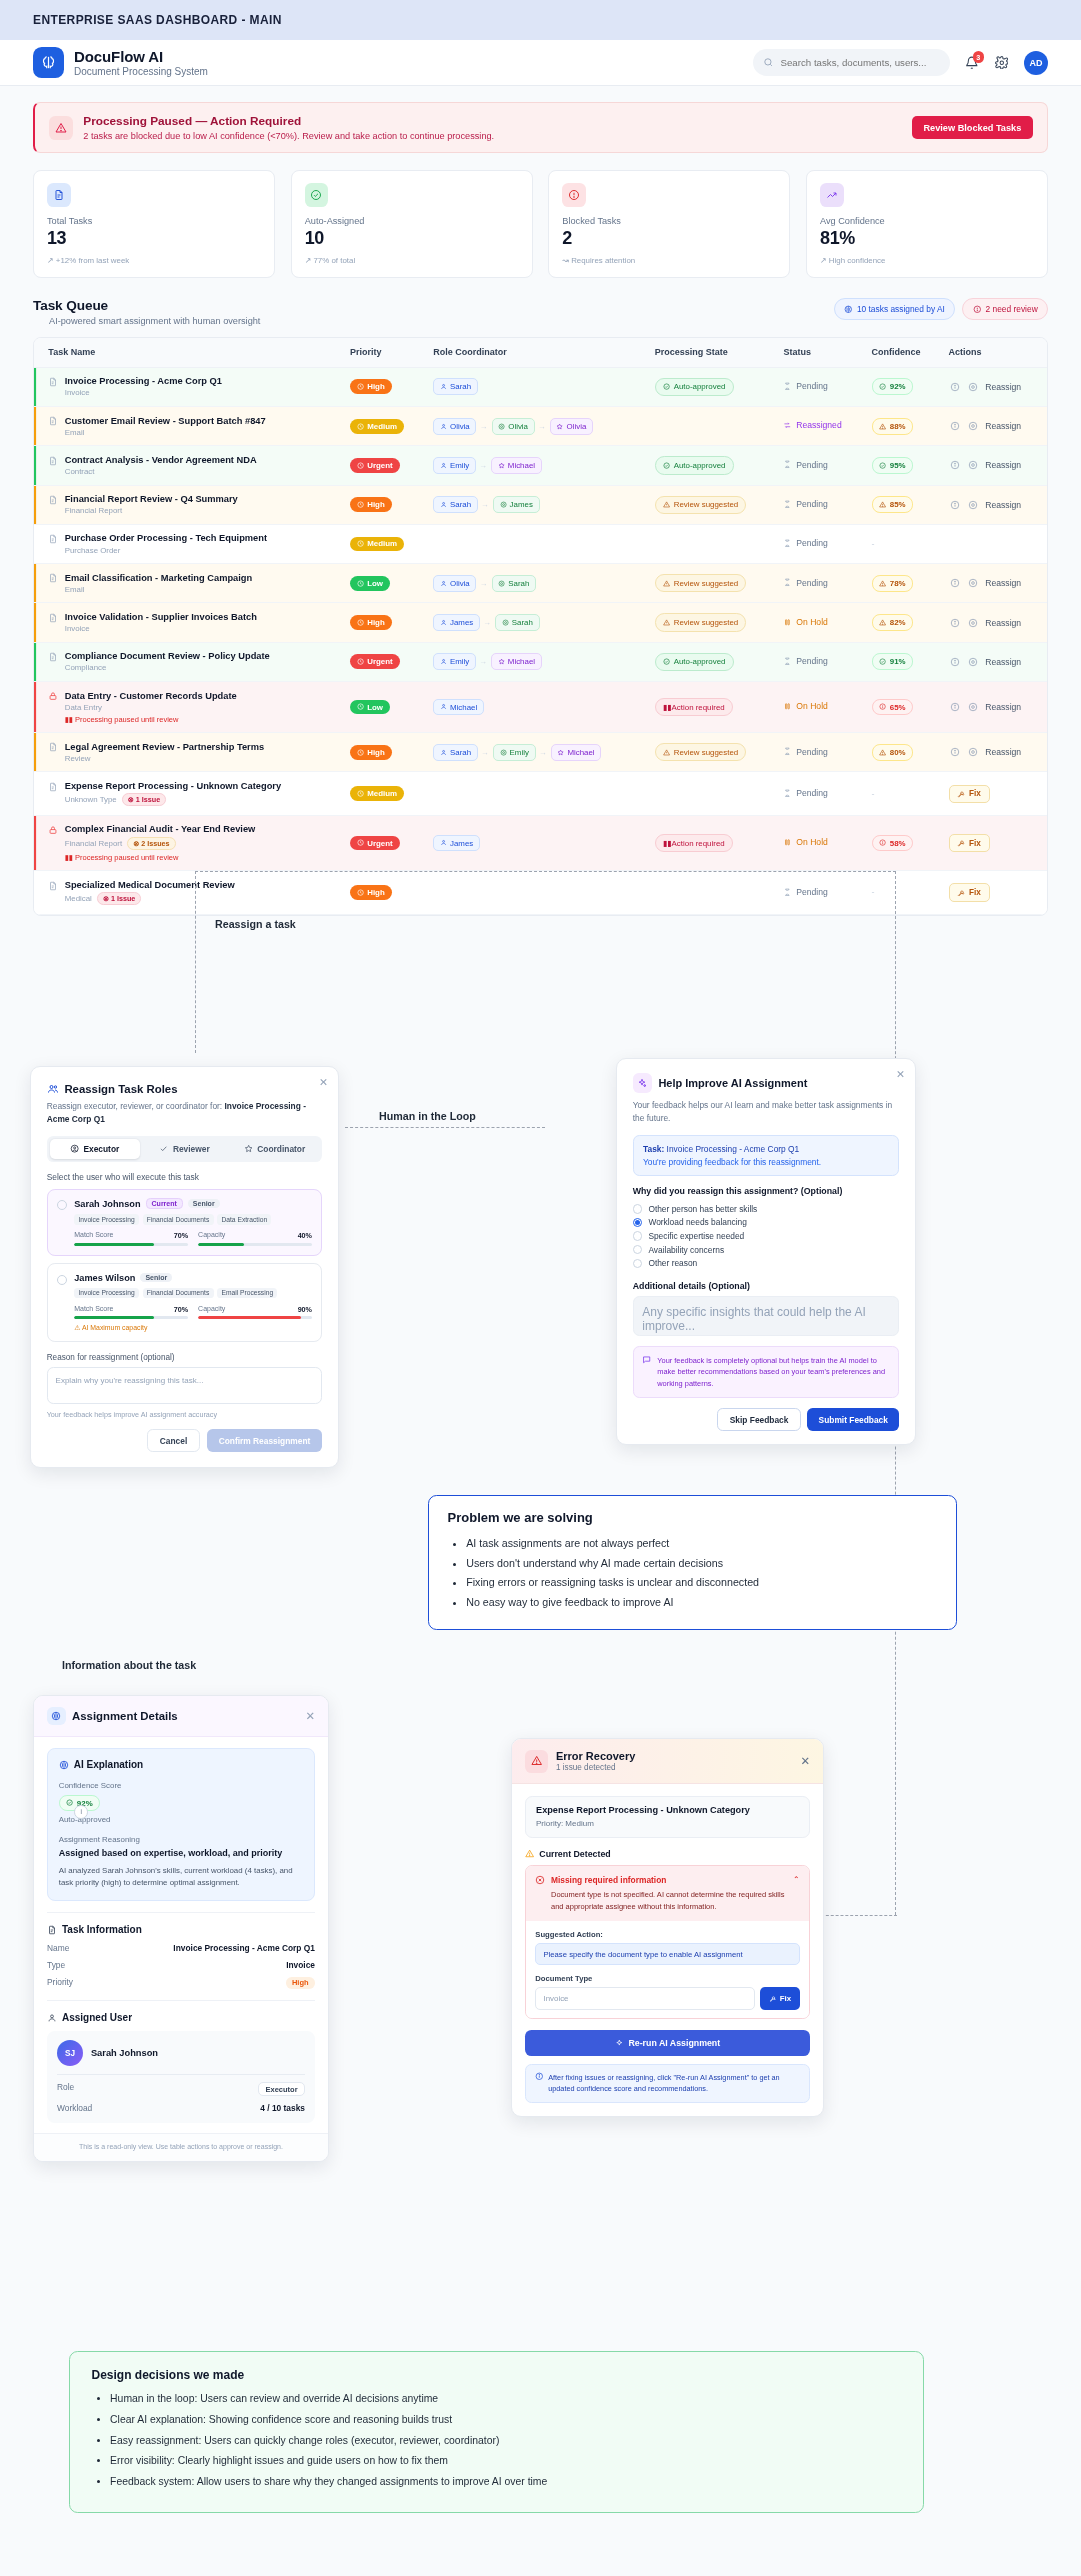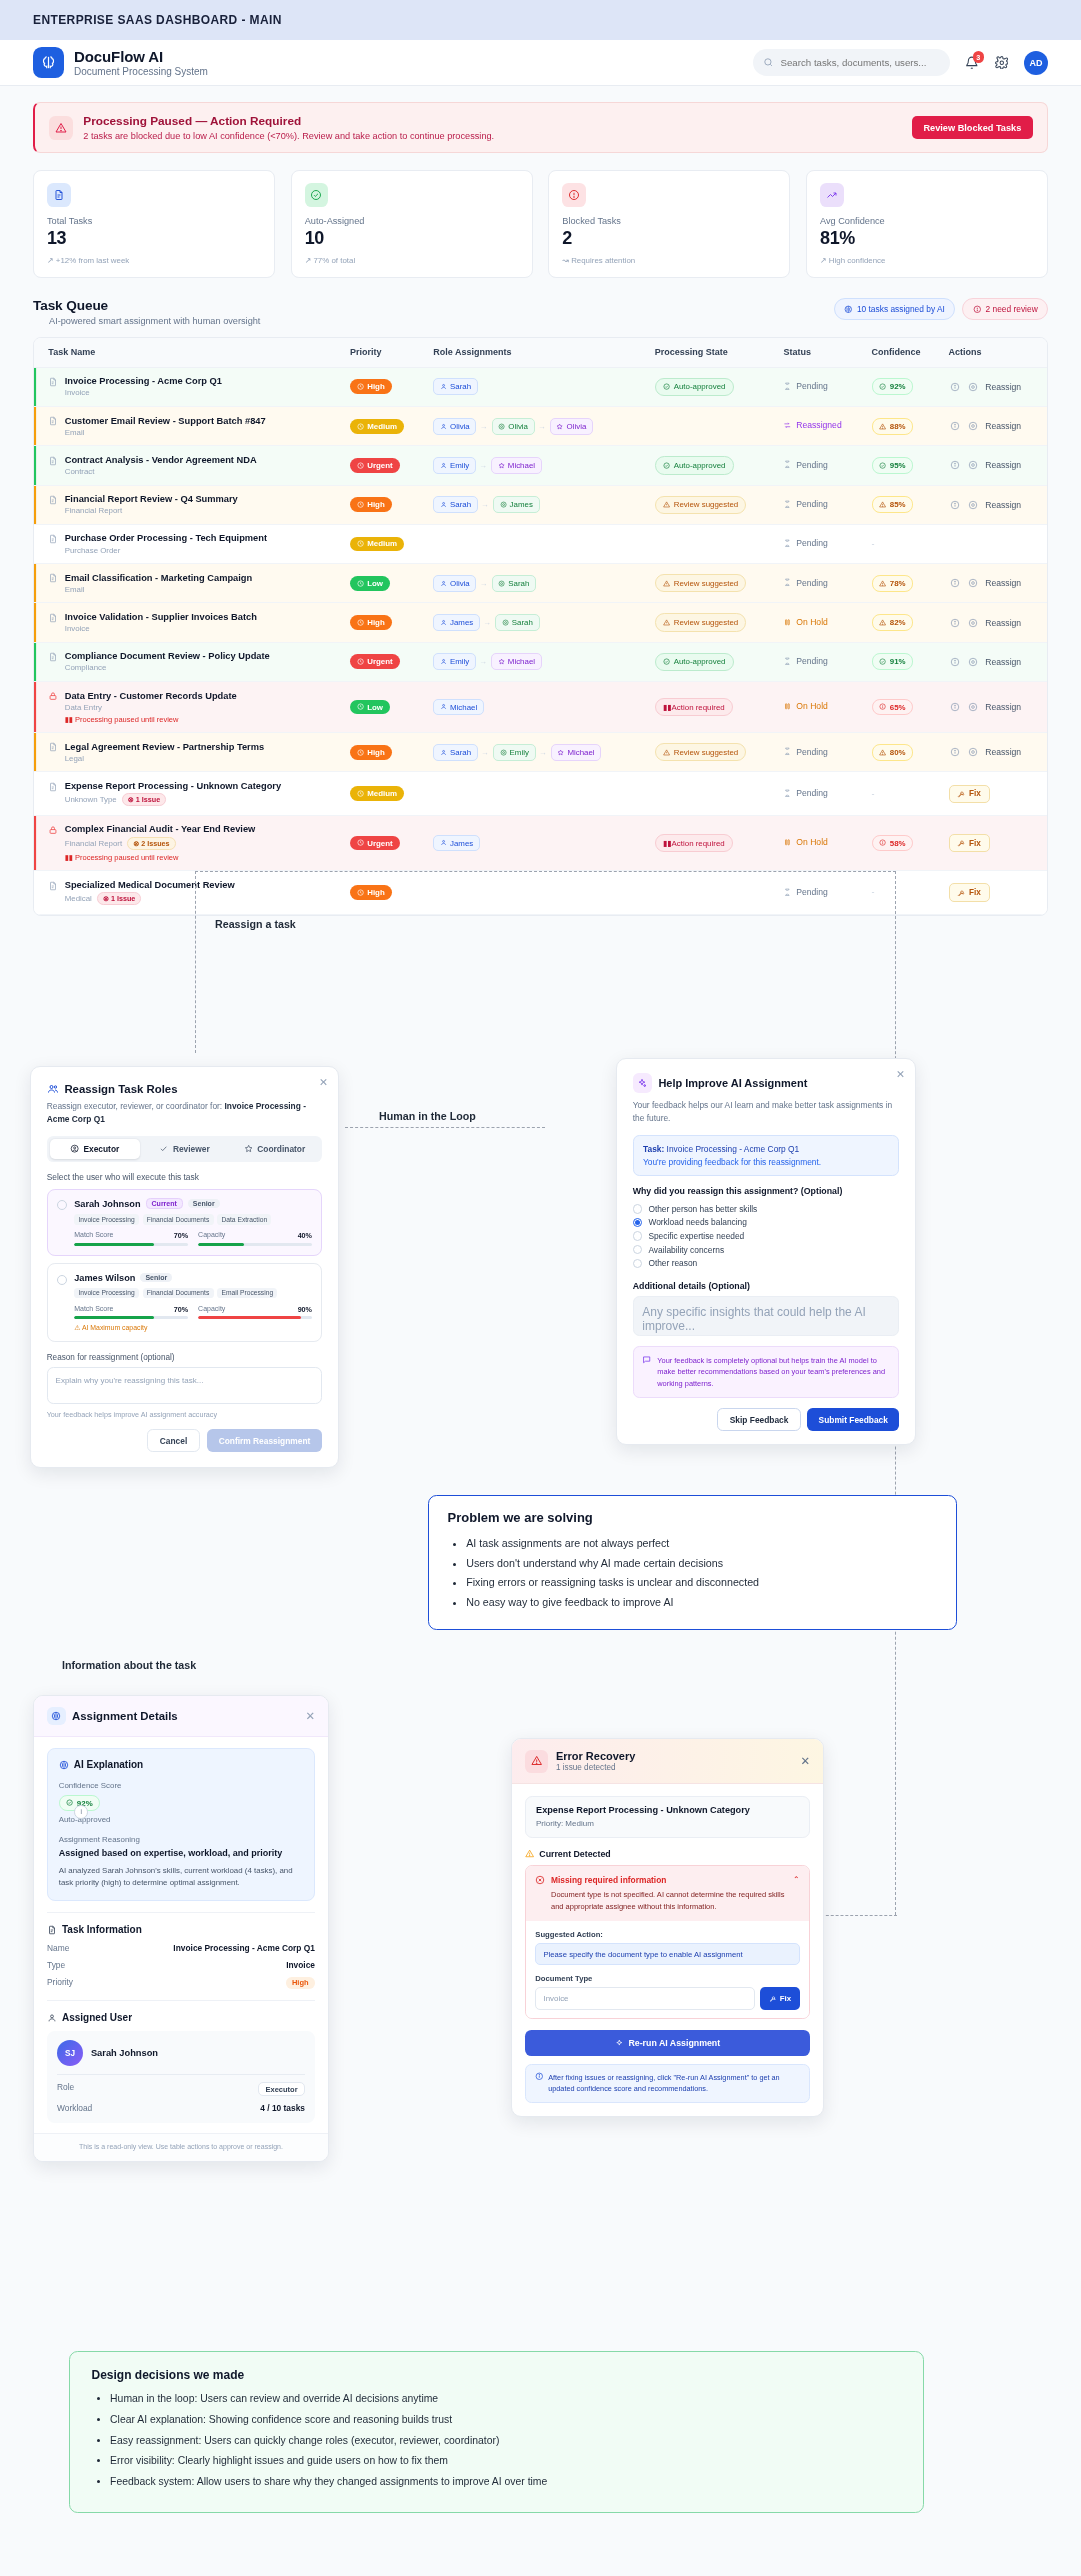--- a/index.html
+++ b/index.html
@@ -369,21 +369,21 @@
         <span>2 need review</span>
       </div>
     </div>
   </div>
 
   <table class="tq">
     <thead>
         <tr id="thead-row">
           <th>Task Name</th>
           <th>Priority</th>
-          <th>Role Assignments</th>
+          <th>Role Coordinator</th>
           <th>Processing State</th>
           <th>Status</th>
           <th>Confidence</th>
           <th>Actions</th>
         </tr>
       </thead>
     <tbody id="tbody">
         <tr class="row rw-green">
           <td>
             <div class="tname">
@@ -926,21 +926,21 @@
             <div class="tname">
               <span>
                 <svg width="10" height="10" viewBox="0 0 24 24" fill="none" stroke="#94a3b8" stroke-width="1.7" style="flex:0 0 auto;margin-top:0.7px">
                   <path d="M14 3H7a1 1 0 0 0-1 1v16a1 1 0 0 0 1 1h10a1 1 0 0 0 1-1V7z"></path>
                   <path d="M14 3v4h4M9 12h5M9 16h4"></path>
                 </svg>
               </span>
               <div>
                 <div class="tt">Legal Agreement Review - Partnership Terms</div>
                 <div class="tmeta">
-                  <span>Legal</span>
+                  <span>Review</span>
                 </div>
               </div>
             </div>
           </td>
           <td><span class="prio p-high"><svg width="7.2" height="7.2" viewBox="0 0 24 24" fill="none" stroke="#fff" stroke-width="2.2">
                 <circle cx="12" cy="12" r="9"></circle>
                 <path d="M12 7.5V12l3 2"></path>
               </svg>High</span></td>
           <td>
             <div class="roles">

